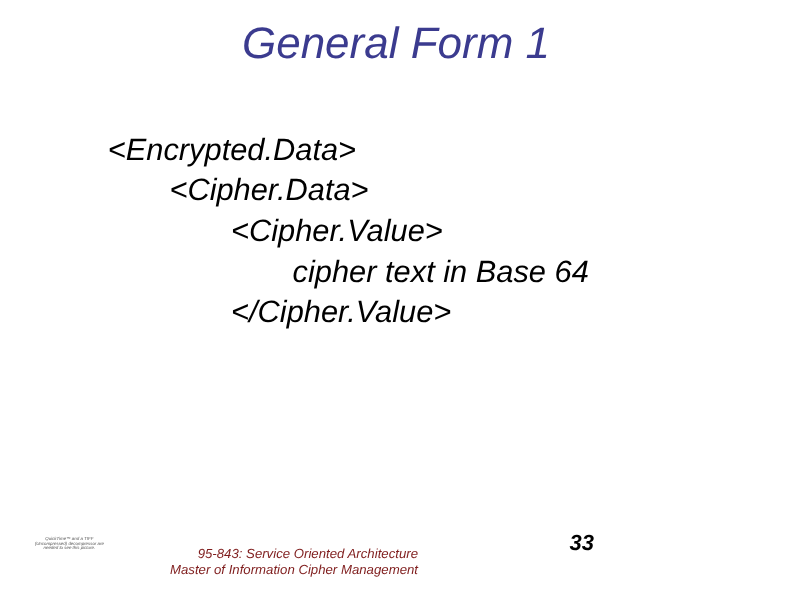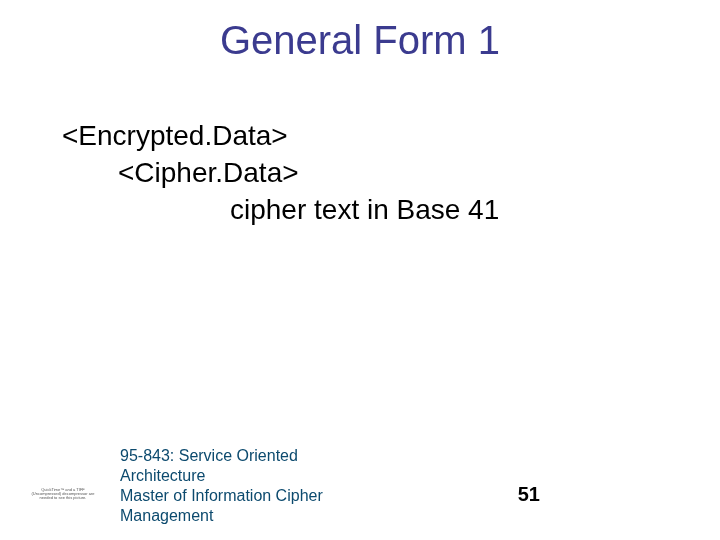--- a/index.html
+++ b/index.html
@@ -10,20 +10,21 @@
     background: #ffffff;
     font-family: Verdana, Geneva, sans-serif;
     overflow: hidden;
     position: relative;
   }
   .slide {
     width: 568px;
     height: 540px;
     position: relative;
     box-sizing: border-box;
+    font-style: italic;
   }
   .title {
     position: absolute;
     top: 18px;
     left: 0;
     width: 720px;
     text-align: center;
     font-size: 40px;
     color: #3b3b8f;
     font-weight: 400;
@@ -33,33 +34,34 @@
     top: 118px;
     left: 62px;
     right: 40px;
     color: #000000;
     font-size: 28px;
     line-height: 1.32;
     font-weight: 400;
   }
   .body .line {
     white-space: pre;
+    margin-left: 36px;
   }
   .ind0 { padding-left: 0; }
   .ind1 { padding-left: 56px; }
   .ind2 { padding-left: 112px; }
   .ind3 { padding-left: 168px; }
   .footer-center {
     position: absolute;
     bottom: 14px;
     left: 120px;
     width: 260px;
-    text-align: left;
-    font-size: 16px;
-    color: #0c4a6e;
+    text-align: right;
+    font-size: 12px;
+    color: #7f1d1d;
     line-height: 1.25;
   }
   .footer-thumb {
     position: absolute;
     left: 28px;
     bottom: 40px;
     width: 70px;
     font-size: 4px;
     color: #555;
     line-height: 1.0;
@@ -78,27 +80,29 @@
 </head>
 <body>
 
 <div class="slide">
 
   <div class="title">General Form 1</div>
 
   <div class="body">
     <div class="line ind0">&lt;Encrypted.Data&gt;</div>
     <div class="line ind1">&lt;Cipher.Data&gt;</div>
-    <div class="line ind3">cipher text in Base 41</div>
+    <div class="line ind2">&lt;Cipher.Value&gt;</div>
+    <div class="line ind3">cipher text in Base 64</div>
+    <div class="line ind2">&lt;/Cipher.Value&gt;</div>
   </div>
 
   <div class="footer-thumb">
     <div class="tiny1">QuickTime™ and a TIFF (Uncompressed) decompressor are needed to see this picture.</div>
   </div>
 
   <div class="footer-center">
     <div>95-843: Service Oriented Architecture</div>
     <div>Master of Information Cipher Management</div>
   </div>
 
-  <div class="page-number">51</div>
+  <div class="page-number">33</div>
 
 </div>
 
 </body></html>

